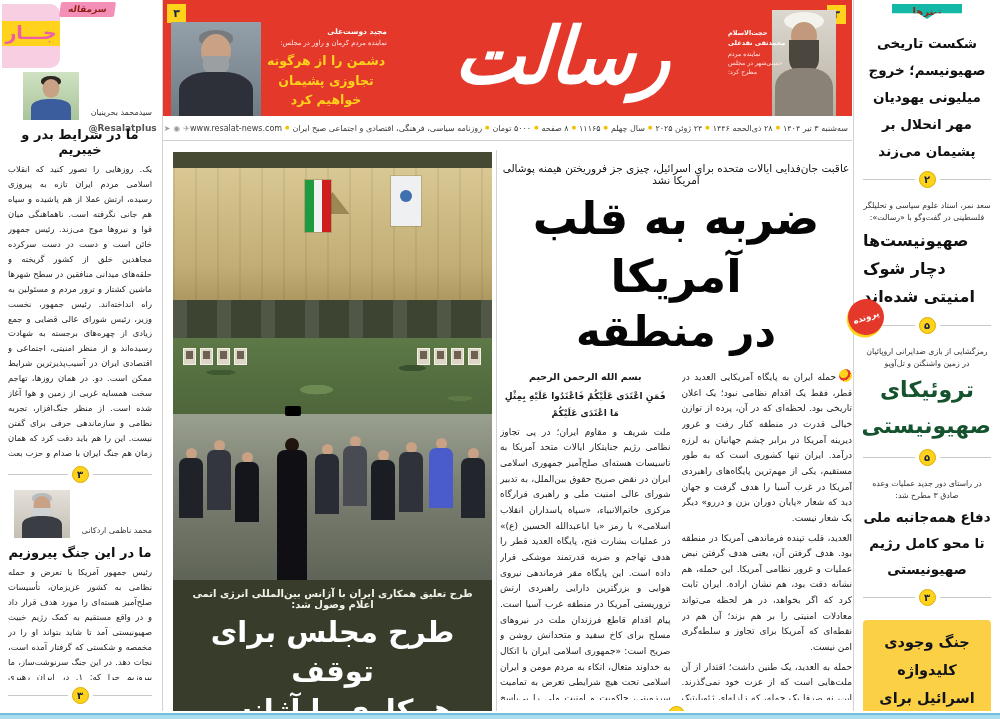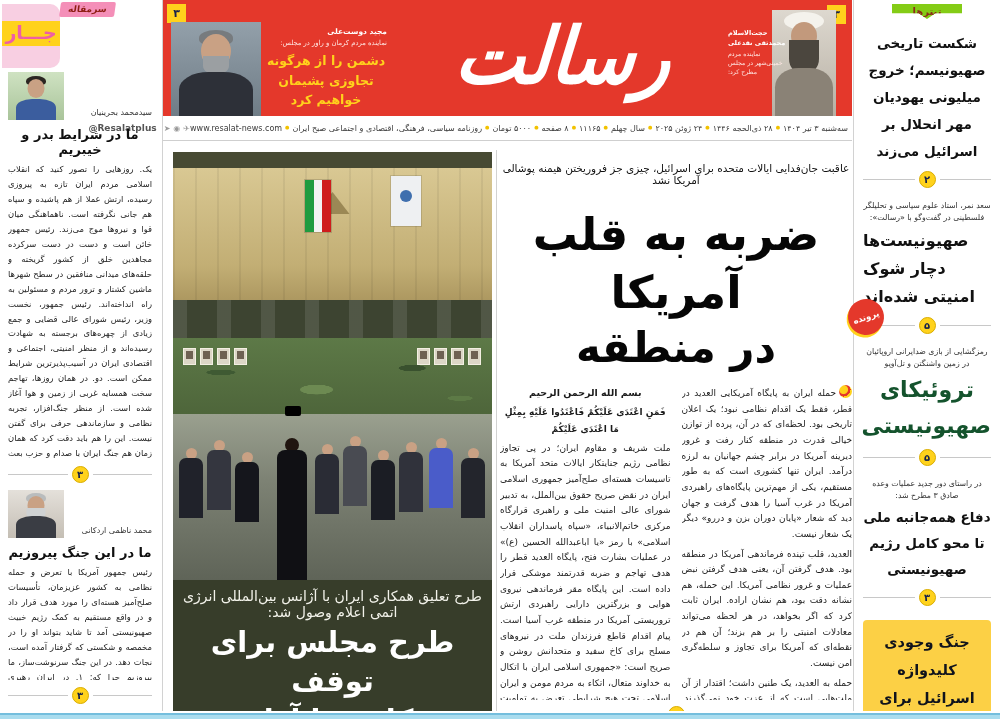--- a/index.html
+++ b/index.html
@@ -41,21 +41,21 @@
               border-bottom:1px solid #cfcfcf; padding:0 4px; }
   .dateline .seg { white-space:nowrap; }
   .dateline .seg:not(.no-dot)::after { content:"●"; color:#f2c200; font-size:5px; margin:0 3px; vertical-align:2px; }
   .dateline .ltr { direction:ltr; unicode-bidi:bidi-override; }
   .dateline .social { margin-right:auto; display:flex; align-items:center; gap:3px; color:#9a9a9a; font-size:8px; }
   .dateline .handle { color:#555; font-weight:bold; font-size:9px; margin-right:4px; }
 
   
   .sidebar { position:absolute; right:0; top:0; width:146px; height:711px; padding:4px 9px 0 9px;
              display:flex; flex-direction:column; }
-  .sb-tab { width:70px; height:24px; margin:0 auto 6px auto; background:#84cc16; color:#8d2a1b;
+  .sb-tab { width:70px; height:24px; margin:0 auto 6px auto; background:#14b8a6; color:#8d2a1b;
             font-size:10px; font-weight:bold; text-align:center; line-height:15px;
             clip-path:polygon(0 0,100% 0,100% 62%,62% 62%,50% 100%,38% 62%,0 62%); }
   .sb-photo { width:100%; height:82px; border-radius:2px;
       background:
         radial-gradient(circle at 18% 62%, #23272c 0 5px, transparent 6px),
         radial-gradient(circle at 34% 70%, #1d2126 0 6px, transparent 7px),
         radial-gradient(circle at 52% 60%, #2a2f35 0 5px, transparent 6px),
         radial-gradient(circle at 68% 66%, #14181d 0 7px, transparent 8px),
         radial-gradient(circle at 84% 58%, #23272c 0 5px, transparent 6px),
         radial-gradient(circle at 45% 80%, #30363d 0 7px, transparent 8px),
@@ -80,21 +80,21 @@
            display:flex; flex-direction:column; }
   .ed-logo { position:relative; height:72px; flex:none; }
   .ed-logo-bubble { position:absolute; left:-6px; top:4px; width:58px; height:64px; background:#f8cfe2;
                     border-radius:0 10px 10px 0; overflow:hidden; }
   .ed-logo-stripe { position:absolute; left:0; top:17px; width:100%; height:25px; background:#ffd21c;
                     display:flex; align-items:center; justify-content:center; }
   .ed-logo-word { color:#ee5ea6; font-weight:bold; font-size:19px; line-height:1; transform:translatey(-1px); }
   .ed-logo-tab { position:absolute; left:52px; top:2px; background:#f48fb8; color:#8d1e12;
                  font-size:9px; font-weight:bold; padding:2px 8px 3px 8px; border-radius:2px;
                  transform:skewX(-8deg); }
-  .ed-head { display:flex; align-items:flex-end; gap:12px; flex:none;justify-content:space-between; }
+  .ed-head { display:flex; align-items:flex-end; gap:12px; flex:none; }
   .ed-name { font-size:8px; color:#333; padding-bottom:3px; white-space:nowrap; }
   .ed-photo { width:56px; height:48px; flex:none; }
   .ed-title { font-size:13px; font-weight:bold; text-align:center; margin:7px 0 5px 0; color:#101010; }
   .ed-body { font-size:8.4px; line-height:1.78; text-align:justify; color:#222; overflow:hidden; }
   .ed-rule { margin:7px 0; flex:none; }
 
   
   .photo-story { position:absolute; left:173px; top:152px; width:319px; }
   .parl { position:relative; width:100%; height:428px; overflow:hidden; background:#b5a267; }
   .parl .topband { position:absolute; top:0; left:0; right:0; height:16px; background:#474a33; }
@@ -125,27 +125,27 @@
       background:linear-gradient(180deg,#9aa08f 0%,#7d8274 40%,#5f6458 100%); }
   .person { position:absolute; width:24px; height:70px; }
   .person::before { content:""; position:absolute; top:0; left:7px; width:11px; height:11px; border-radius:50%; background:#c9a184; }
   .person::after { content:""; position:absolute; top:10px; left:0; width:24px; height:60px;
       border-radius:7px 7px 0 0; background:var(--suit,#23242b); }
   .photographer { position:absolute; left:104px; top:24px; width:30px; height:142px; }
   .photographer::before { content:""; position:absolute; top:0; left:8px; width:14px; height:14px; border-radius:50%; background:#20150f; }
   .photographer::after { content:""; position:absolute; top:12px; left:0; width:30px; height:130px; border-radius:8px 8px 0 0; background:#101014; }
   .cam { position:absolute; left:112px; top:-8px; width:16px; height:10px; background:#000; border-radius:2px; z-index:2; }
   .dark-box { margin-top:0; background:#373d2a; padding:8px 8px 10px 8px; }
-  .dark-kicker { color:#f2f2ea; font-size:14px; text-align:center; font-weight:normal; margin-bottom:3px; }
+  .dark-kicker { color:#f2f2ea; font-size:10px; text-align:center; font-weight:bold; margin-bottom:3px; }
   .dark-head { color:#fff; font-size:29px; font-weight:bold; text-align:center; line-height:1.35; }
 
   
   .lead { position:absolute; left:500px; top:162px; width:352px; height:561px; display:flex; flex-direction:column; }
   .lead-kicker { font-size:10.5px; text-align:center; color:#111; flex:none; }
-  .lead-head { text-align:center; font-weight:bold; color:#060606; line-height:1.28; margin-top:20px; flex:none; }
+  .lead-head { text-align:center; font-weight:bold; color:#060606; line-height:1.28; margin-top:4px; flex:none; }
   .lead-head .l1 { font-size:45px; letter-spacing:-1px; display:block; }
   .lead-head .l2 { font-size:42px; display:block; }
   .lead-cols { display:flex; gap:11px; margin-top:10px; flex:1; overflow:hidden; }
   .lead-col { flex:1; font-size:9px; line-height:1.74; text-align:justify; color:#1b1b1b; overflow:hidden; }
   .lead-col p { margin-bottom:4px; }
   .bullet-logo { display:inline-block; width:13px; height:13px; border-radius:50%; vertical-align:-2px;
       background:radial-gradient(circle at 35% 35%, #ffd21c 0 4px, #e4382b 5px 7px, #ffd21c 7px); margin-left:3px; }
   .bismillah { text-align:center; font-weight:bold; font-size:9.5px; margin-bottom:3px; }
   .verse { text-align:center; font-weight:bold; font-size:9px; line-height:1.8; margin-bottom:4px; }
   .lead-rule { margin-top:6px; flex:none; }
@@ -206,21 +206,21 @@
       <span>✈</span>
       <span>◉</span>
       <span>➤</span>
       <span class="handle ltr">@Resalatplus</span>
     </span>
   </div>
 
   <aside class="sidebar">
     <div class="sb-tab">تیترها</div>
     <div class="sb-photo"></div>
-    <div class="sb-h1">شکست تاریخی صهیونیسم؛ خروج میلیونی یهودیان مهر انحلال بر اسرائیل می‌زند</div>
+    <div class="sb-h1">شکست تاریخی صهیونیسم؛ خروج میلیونی یهودیان مهر انحلال بر پشیمان می‌زند</div>
     <div class="rule-badge sb-rule">
         <span class="nbadge">۲</span>
       </div>
 
     <div class="sb-kicker">سعد نمر، استاد علوم سیاسی و تحلیلگر فلسطینی در گفت‌وگو با «رسالت»:</div>
     <div class="sb-h2">صهیونیست‌ها دچار شوک امنیتی شده‌اند</div>
     <div class="rule-badge sb-rule">
         <span class="nbadge">۵</span>
       </div>
 

